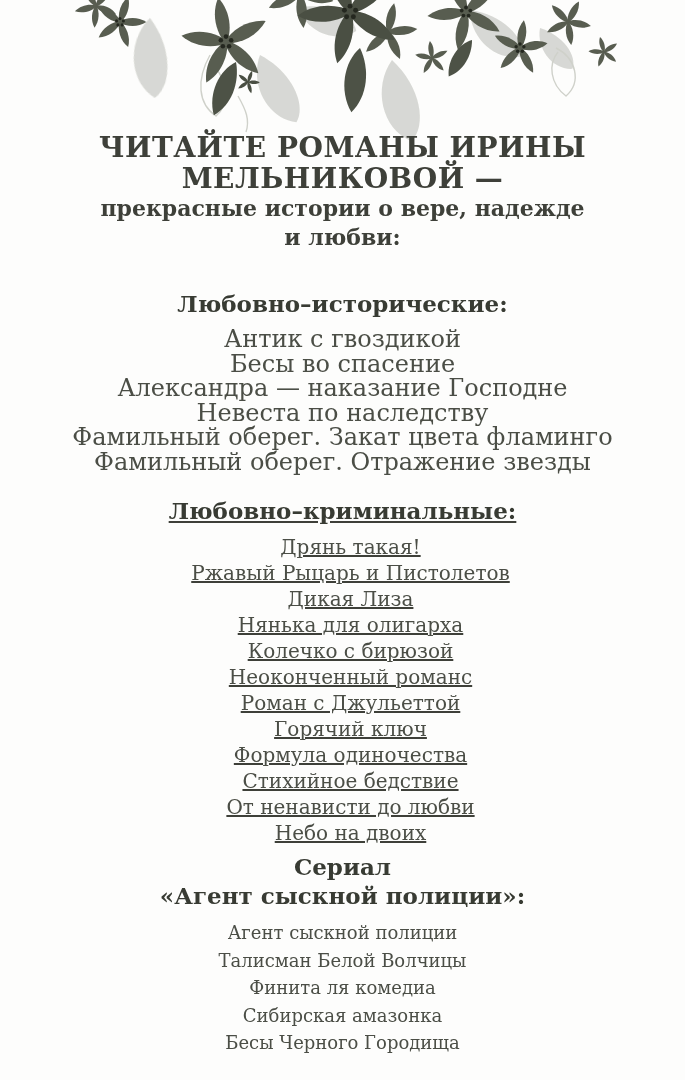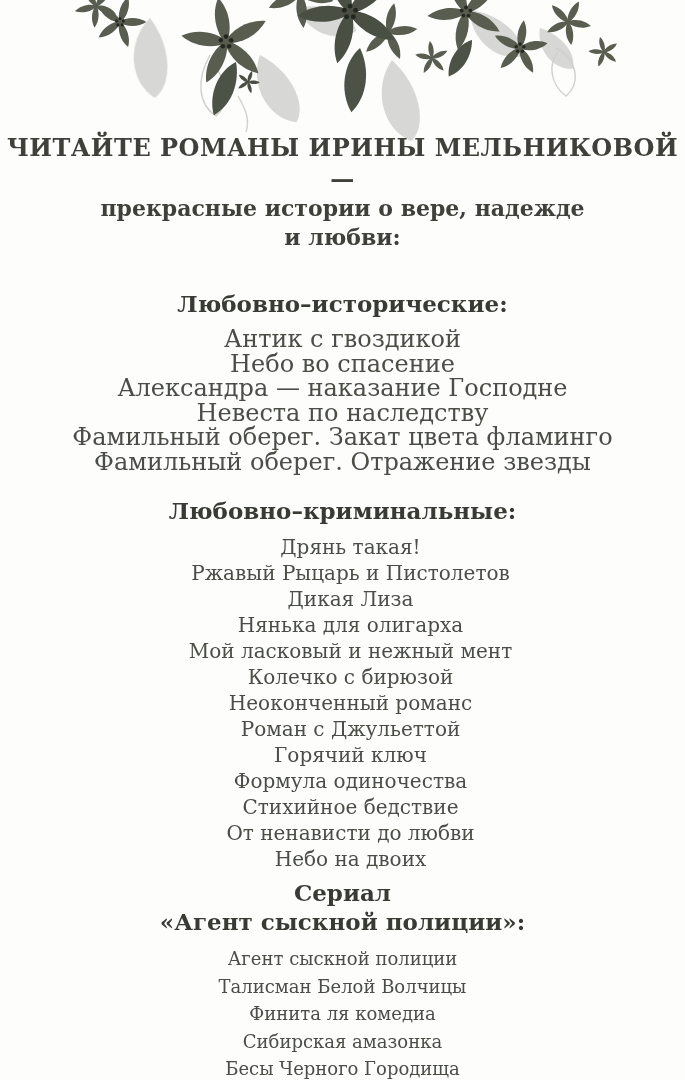--- a/index.html
+++ b/index.html
@@ -22,21 +22,21 @@
     top: 0; left: 0;
     width: 685px; height: 150px;
     pointer-events: none;
   }
   .content {
     position: relative;
     padding-top: 132px;
     text-align: center;
   }
   .h-line1 {
-    font-size: 24px;
+    font-size: 28px;
     font-weight: bold;
     line-height: 31px;
     letter-spacing: 0.5px;
   }
   .h-line2, .h-line3 {
     font-size: 22px;
     font-weight: bold;
     line-height: 29px;
     text-align: center;
   }
@@ -48,21 +48,21 @@
     margin-top: 22px;
     margin-bottom: 9px;
     color: #383b33;
   }
   .section-title.tight { margin-top: 6px; margin-bottom: 0; }
   .section-title.second-line { margin-top: 0; margin-bottom: 9px; }
   .book-list { color: #4b4e46; }
   .sec1 .item { font-size: 24px; line-height: 24.5px; }
   .sec2 .item { font-size: 20px; line-height: 26px; margin-left: 16px; }
   .sec3 .item { font-size: 18px; line-height: 27.5px; }
-  .sec2-wrap { margin-top: 18px; }
+  .sec2-wrap { margin-top: 18px; text-decoration: underline; }
 </style>
 </head>
 <body>
 
 <div class="page">
 
   <svg class="ornament" viewBox="0 0 685 150" xmlns="http://www.w3.org/2000/svg" aria-hidden="true">
     <defs>
       <path id="petal" d="M0 2 C6 -8 6.5 -21 0 -31 C-6.5 -21 -6 -8 0 2 Z"></path>
       <g id="flower5">
@@ -130,36 +130,35 @@
     <div>
       <div class="h-line1">ЧИТАЙТЕ РОМАНЫ ИРИНЫ МЕЛЬНИКОВОЙ —</div>
       <div class="h-line2">прекрасные истории о вере, надежде</div>
       <div class="h-line3">и любви:</div>
     </div>
 
     <div>
       <div class="section-title">Любовно–исторические:</div>
       <div class="book-list sec1">
         <div class="item">Антик с гвоздикой</div>
-        <div class="item">Небо во спасение</div>
+        <div class="item">Бесы во спасение</div>
         <div class="item">Александра — наказание Господне</div>
         <div class="item">Невеста по наследству</div>
         <div class="item">Фамильный оберег. Закат цвета фламинго</div>
         <div class="item">Фамильный оберег. Отражение звезды</div>
       </div>
     </div>
 
     <div class="sec2-wrap">
       <div class="section-title">Любовно–криминальные:</div>
       <div class="book-list sec2">
         <div class="item">Дрянь такая!</div>
         <div class="item">Ржавый Рыцарь и Пистолетов</div>
         <div class="item">Дикая Лиза</div>
         <div class="item">Нянька для олигарха</div>
-        <div class="item">Мой ласковый и нежный мент</div>
         <div class="item">Колечко с бирюзой</div>
         <div class="item">Неоконченный романс</div>
         <div class="item">Роман с Джульеттой</div>
         <div class="item">Горячий ключ</div>
         <div class="item">Формула одиночества</div>
         <div class="item">Стихийное бедствие</div>
         <div class="item">От ненависти до любви</div>
         <div class="item">Небо на двоих</div>
       </div>
     </div>

